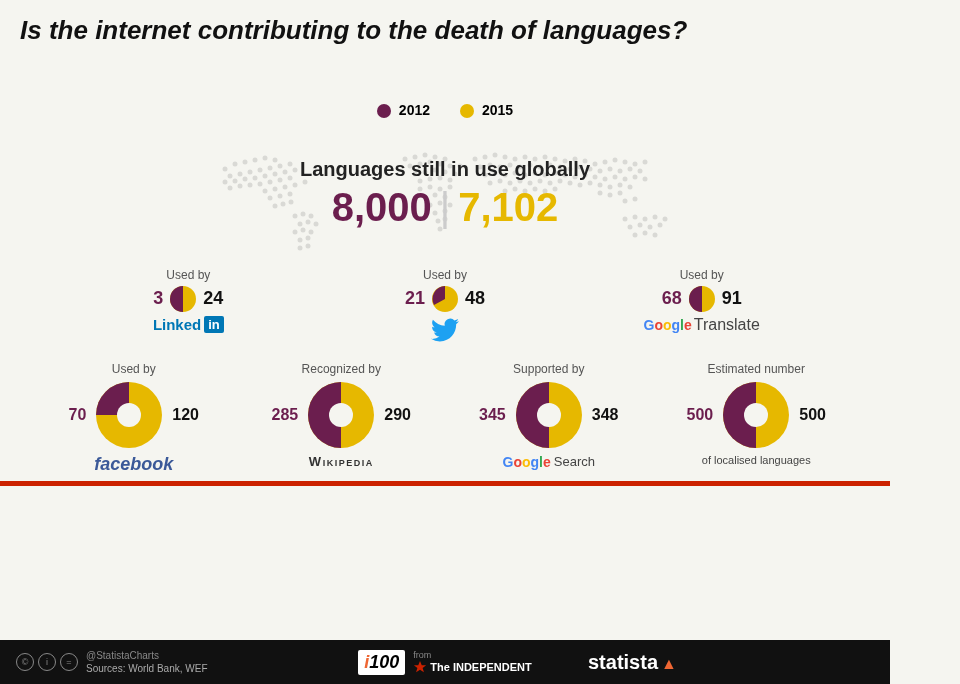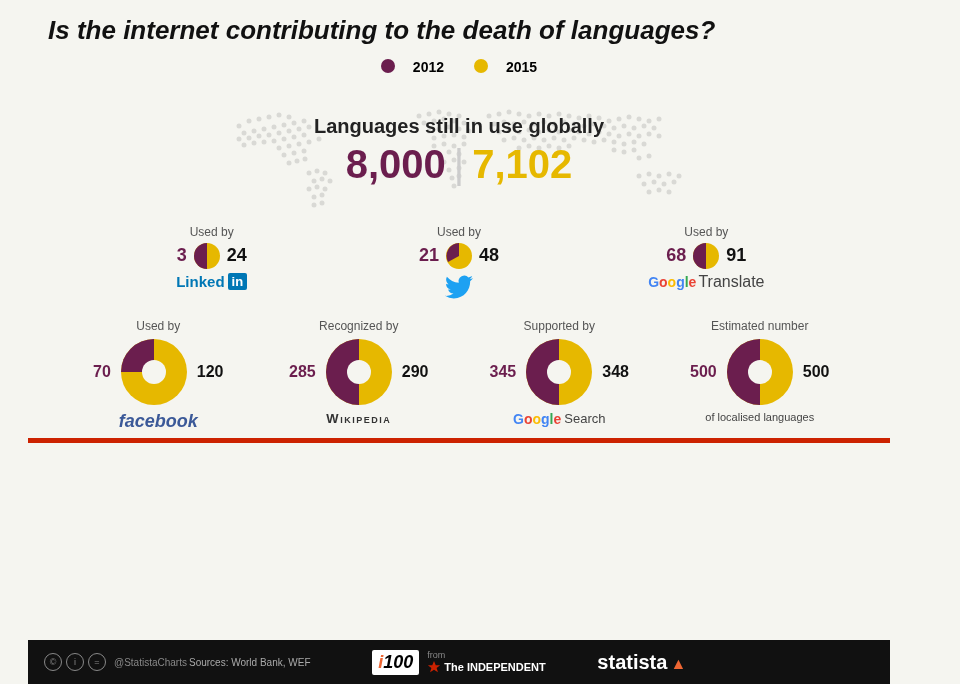--- a/index.html
+++ b/index.html
@@ -9,21 +9,20 @@
       font-family: Arial, sans-serif;
       background: #f5f5f0;
       overflow: hidden;
     }
     .main-container {
       width: 890px;
       height: 684px;
       background: #f5f5f0;
       display: flex;
       flex-direction: column;
-      padding-left: 28px;
     }
     .header {
       padding: 16px 20px 6px 20px;
     }
     .title {
       font-size: 26px;
       font-weight: 900;
       color: #111;
       font-style: italic;
       line-height: 1.1;
@@ -35,24 +34,25 @@
     }
     .legend {
       display: flex;
       justify-content: center;
       align-items: center;
       gap: 30px;
       margin: 8px 0 4px 0;
     }
     .legend-item {
       display: flex;
-      align-items: flex-start;
-      gap: 18px;
+      align-items: flex-end;
+      gap: 8px;
       font-size: 14px;
       font-weight: bold;
+      margin-top: 43px;
     }
     .dot-2012 {
       width: 14px; height: 14px; border-radius: 50%; background: #6b1e4e;
     }
     .dot-2015 {
       width: 14px; height: 14px; border-radius: 50%; background: #e6b800;
     }
 
     
     .platforms-row {
@@ -566,21 +566,21 @@
 
   <div class="red-bar"></div>
 
   <div class="footer">
     <div class="footer-left">
       <div class="cc-icons">
         <div class="cc-icon">©</div>
         <div class="cc-icon">i</div>
         <div class="cc-icon">=</div>
       </div>
-      <div style="display:flex;flex-direction:row;gap:2px;">
+      <div style="display:flex;flex-direction:column;gap:2px;">
         <div class="footer-watermark">@StatistaCharts</div>
         <div class="footer-sources">Sources: World Bank, WEF</div>
       </div>
     </div>
     <div class="footer-center">
       <div class="i100-badge"><span>i</span>100</div>
       <div style="display:flex;flex-direction:column;align-items:flex-start;gap:0;">
         <span class="from-text">from</span>
         <div style="display:flex;align-items:center;gap:3px;">
           <svg viewBox="0 0 16 16" width="14" height="14" fill="#cc2200">

